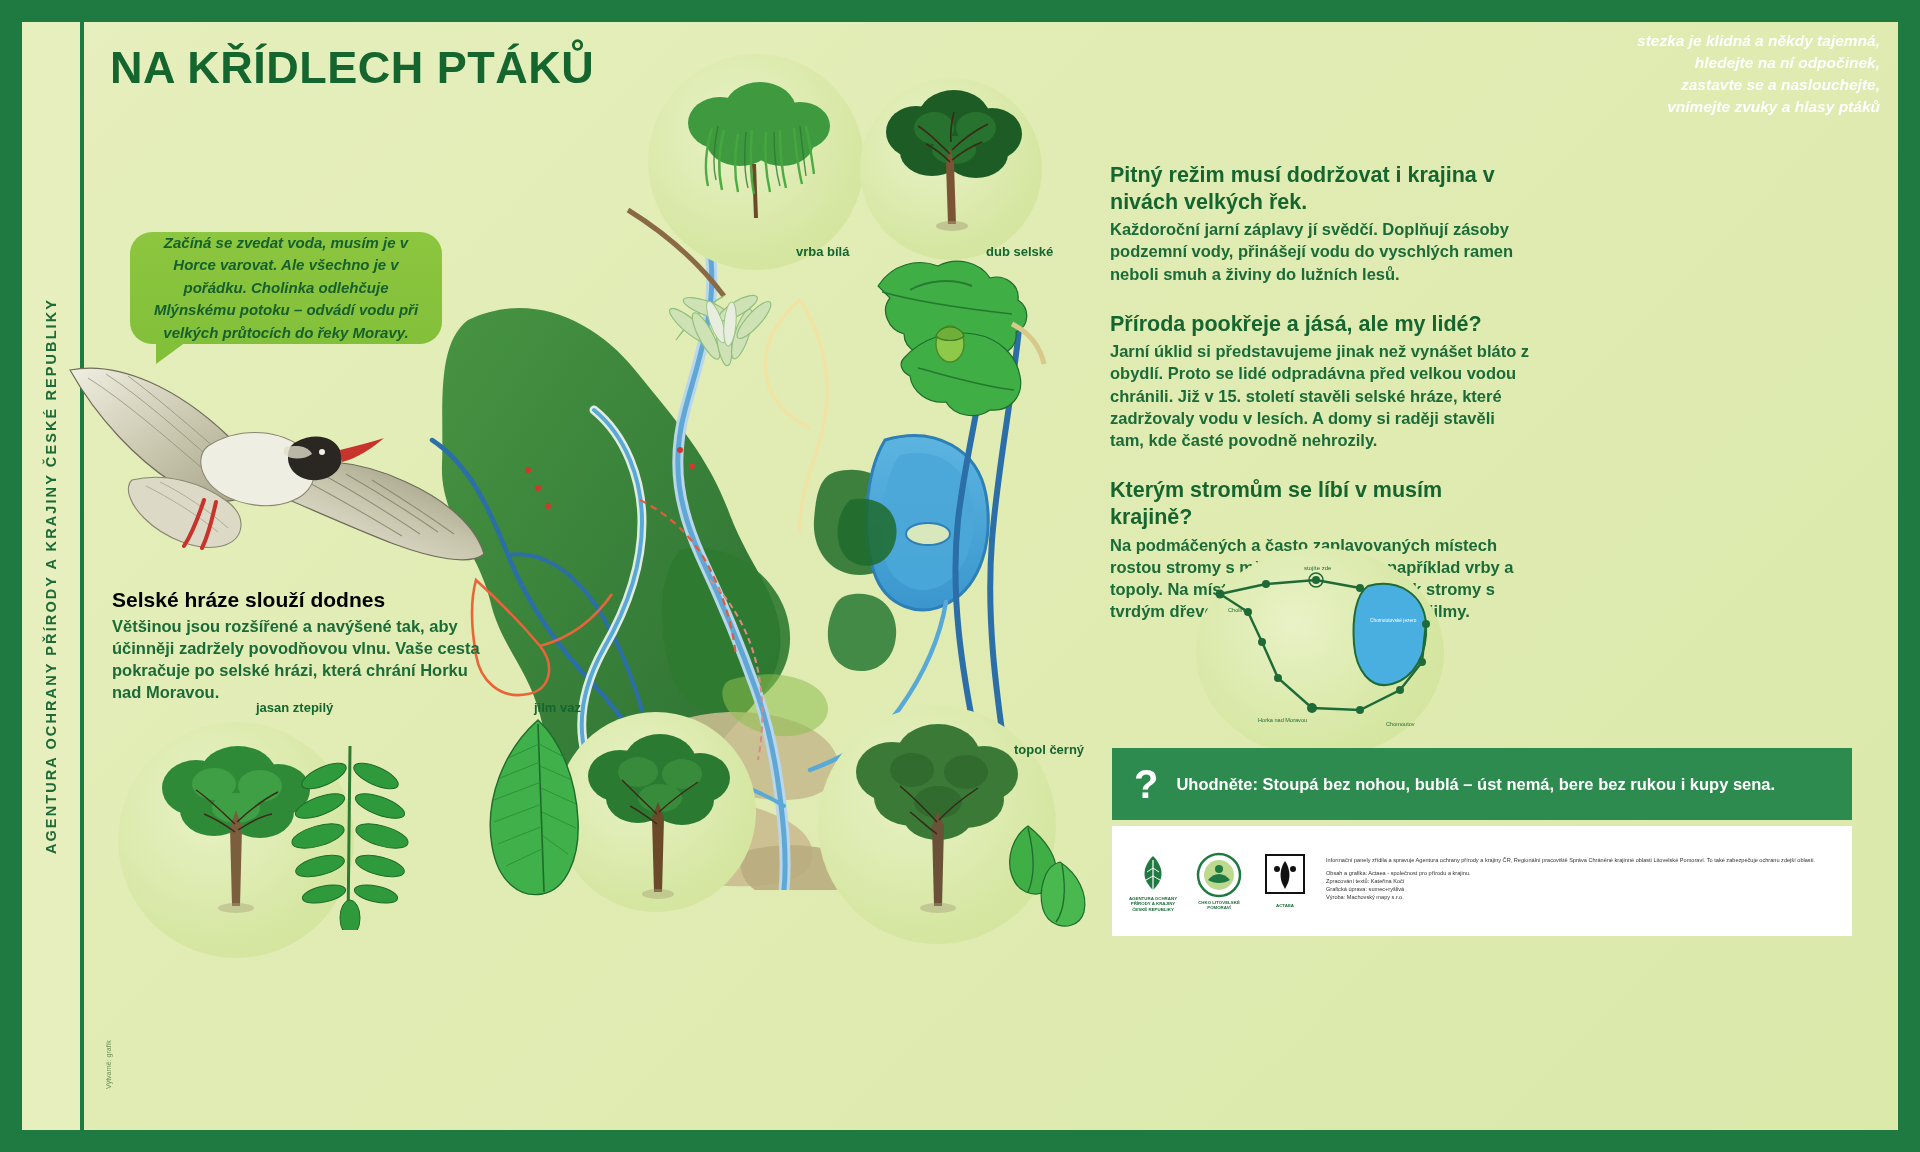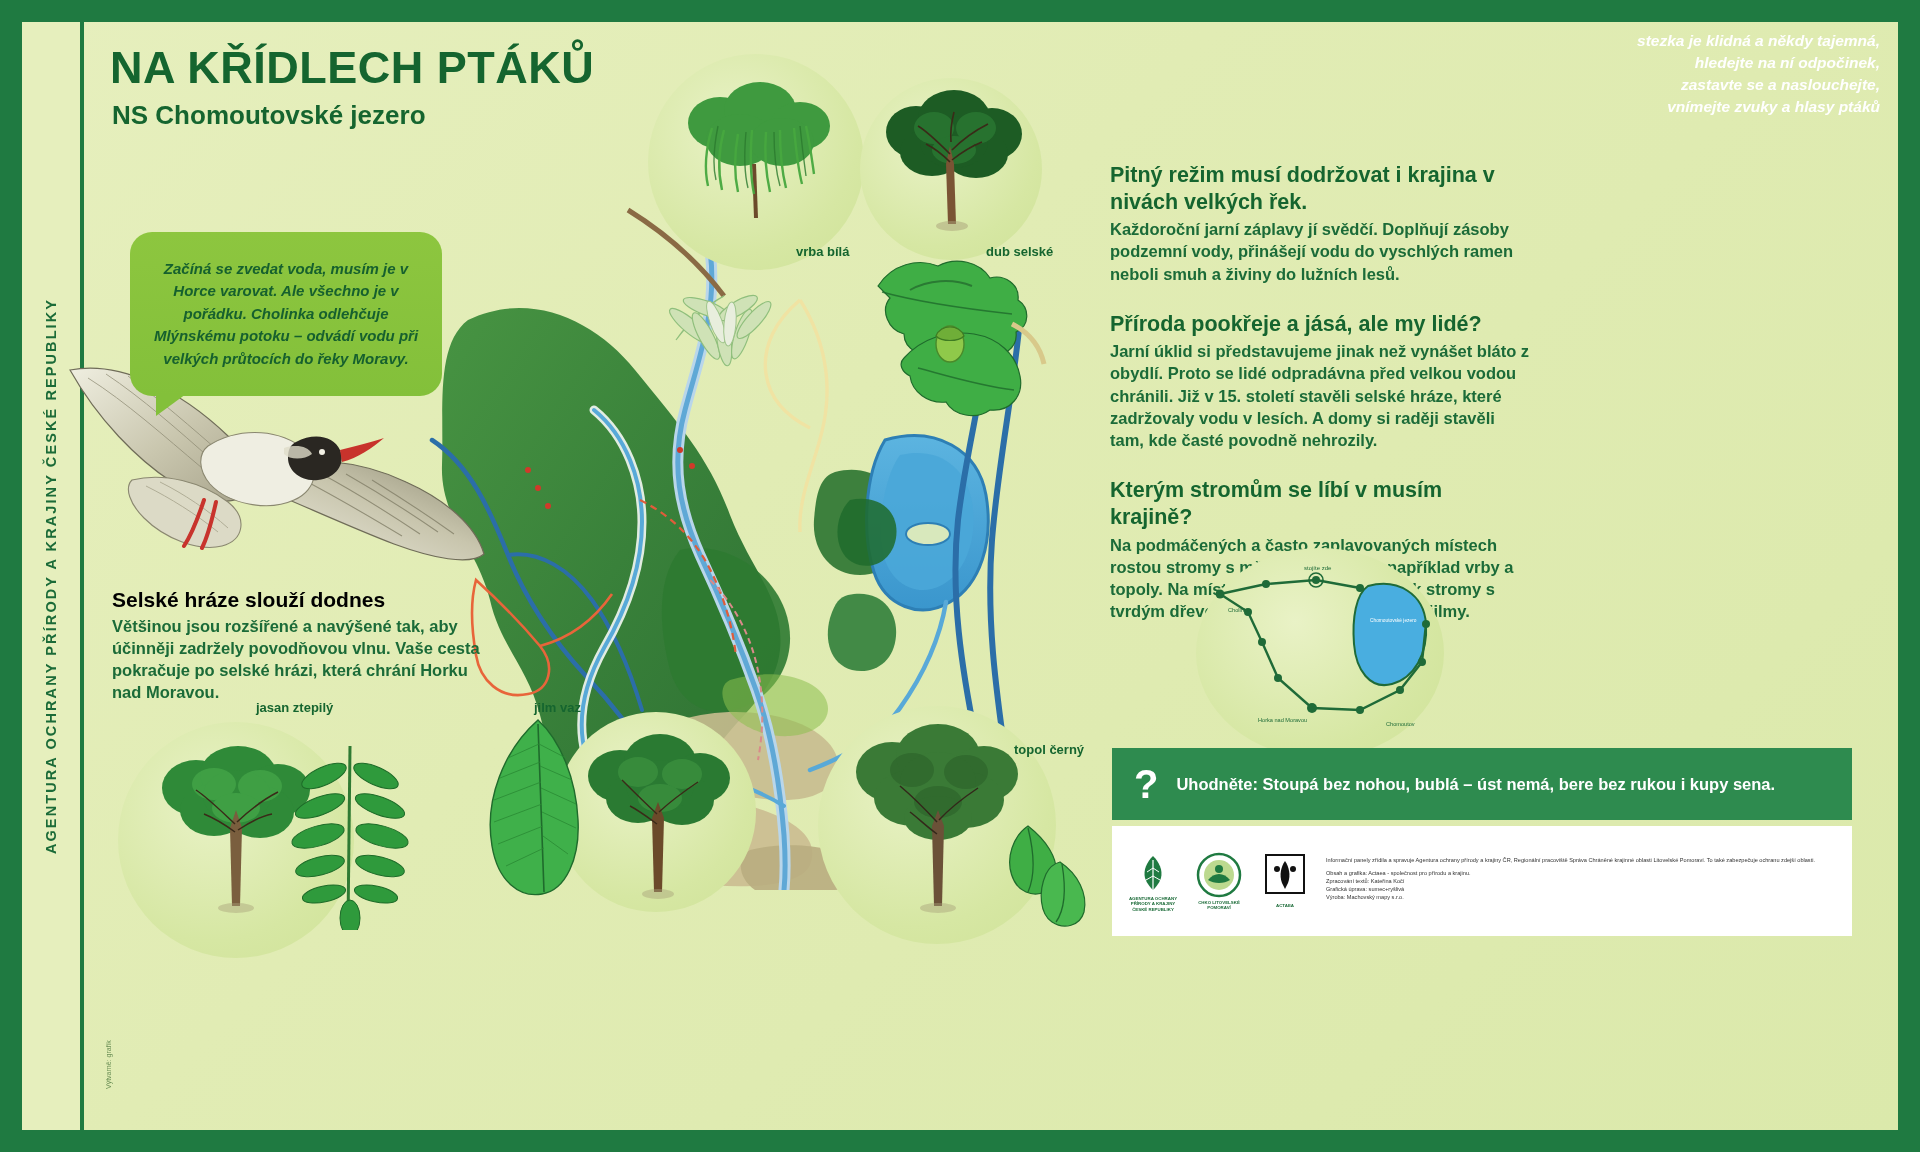--- a/index.html
+++ b/index.html
@@ -64,21 +64,21 @@
     text-align:right;
     font-size:15.5px; font-style:italic; font-weight:bold;
     line-height:1.42;
     color:#ffffff;
     width:420px;
   }
 
   
   .bubble{
     position:absolute; left:130px; top:232px;
-    width:312px; height:164px;
+    width:312px; height:112px;
     background:#8cc63e;
     background:linear-gradient(180deg,#8dc63f,#83c03a);
     border-radius:22px;
     display:flex; align-items:center; justify-content:center;
   }
   .bubble-text{
     font-size:15px; font-style:italic; font-weight:bold;
     line-height:1.5; text-align:center; color:#16602e;
     padding:0 16px;
   }
@@ -561,21 +561,20 @@
 
       <path d="M280 100 C296 96 312 92 324 88 C312 98 298 108 282 112 Z" fill="#c8332c"></path>
 
       <circle cx="262" cy="102" r="3" fill="#f2f0e4"></circle>
 
       <path d="M224 98 C236 94 248 96 252 104 C244 110 230 110 224 104 Z" fill="#dfdcc9" opacity="0.8"></path>
     </svg>
   </div>
 
   <div class="title-main">NA KŘÍDLECH PTÁKŮ</div>
-  <div class="title-sub">NS Chomoutovské jezero</div>
   <div class="intro-italic" style="white-space:pre-line;">stezka je klidná a někdy tajemná,
 hledejte na ní odpočinek,
 zastavte se a naslouchejte,
 vnímejte zvuky a hlasy ptáků</div>
 
   <div class="bubble">
     <div class="bubble-text">Začíná se zvedat voda, musím je v Horce varovat. Ale všechno je v pořádku. Cholinka odlehčuje Mlýnskému potoku – odvádí vodu při velkých průtocích do řeky Moravy.</div>
   </div>
 
   <div class="blk" id="dams">

